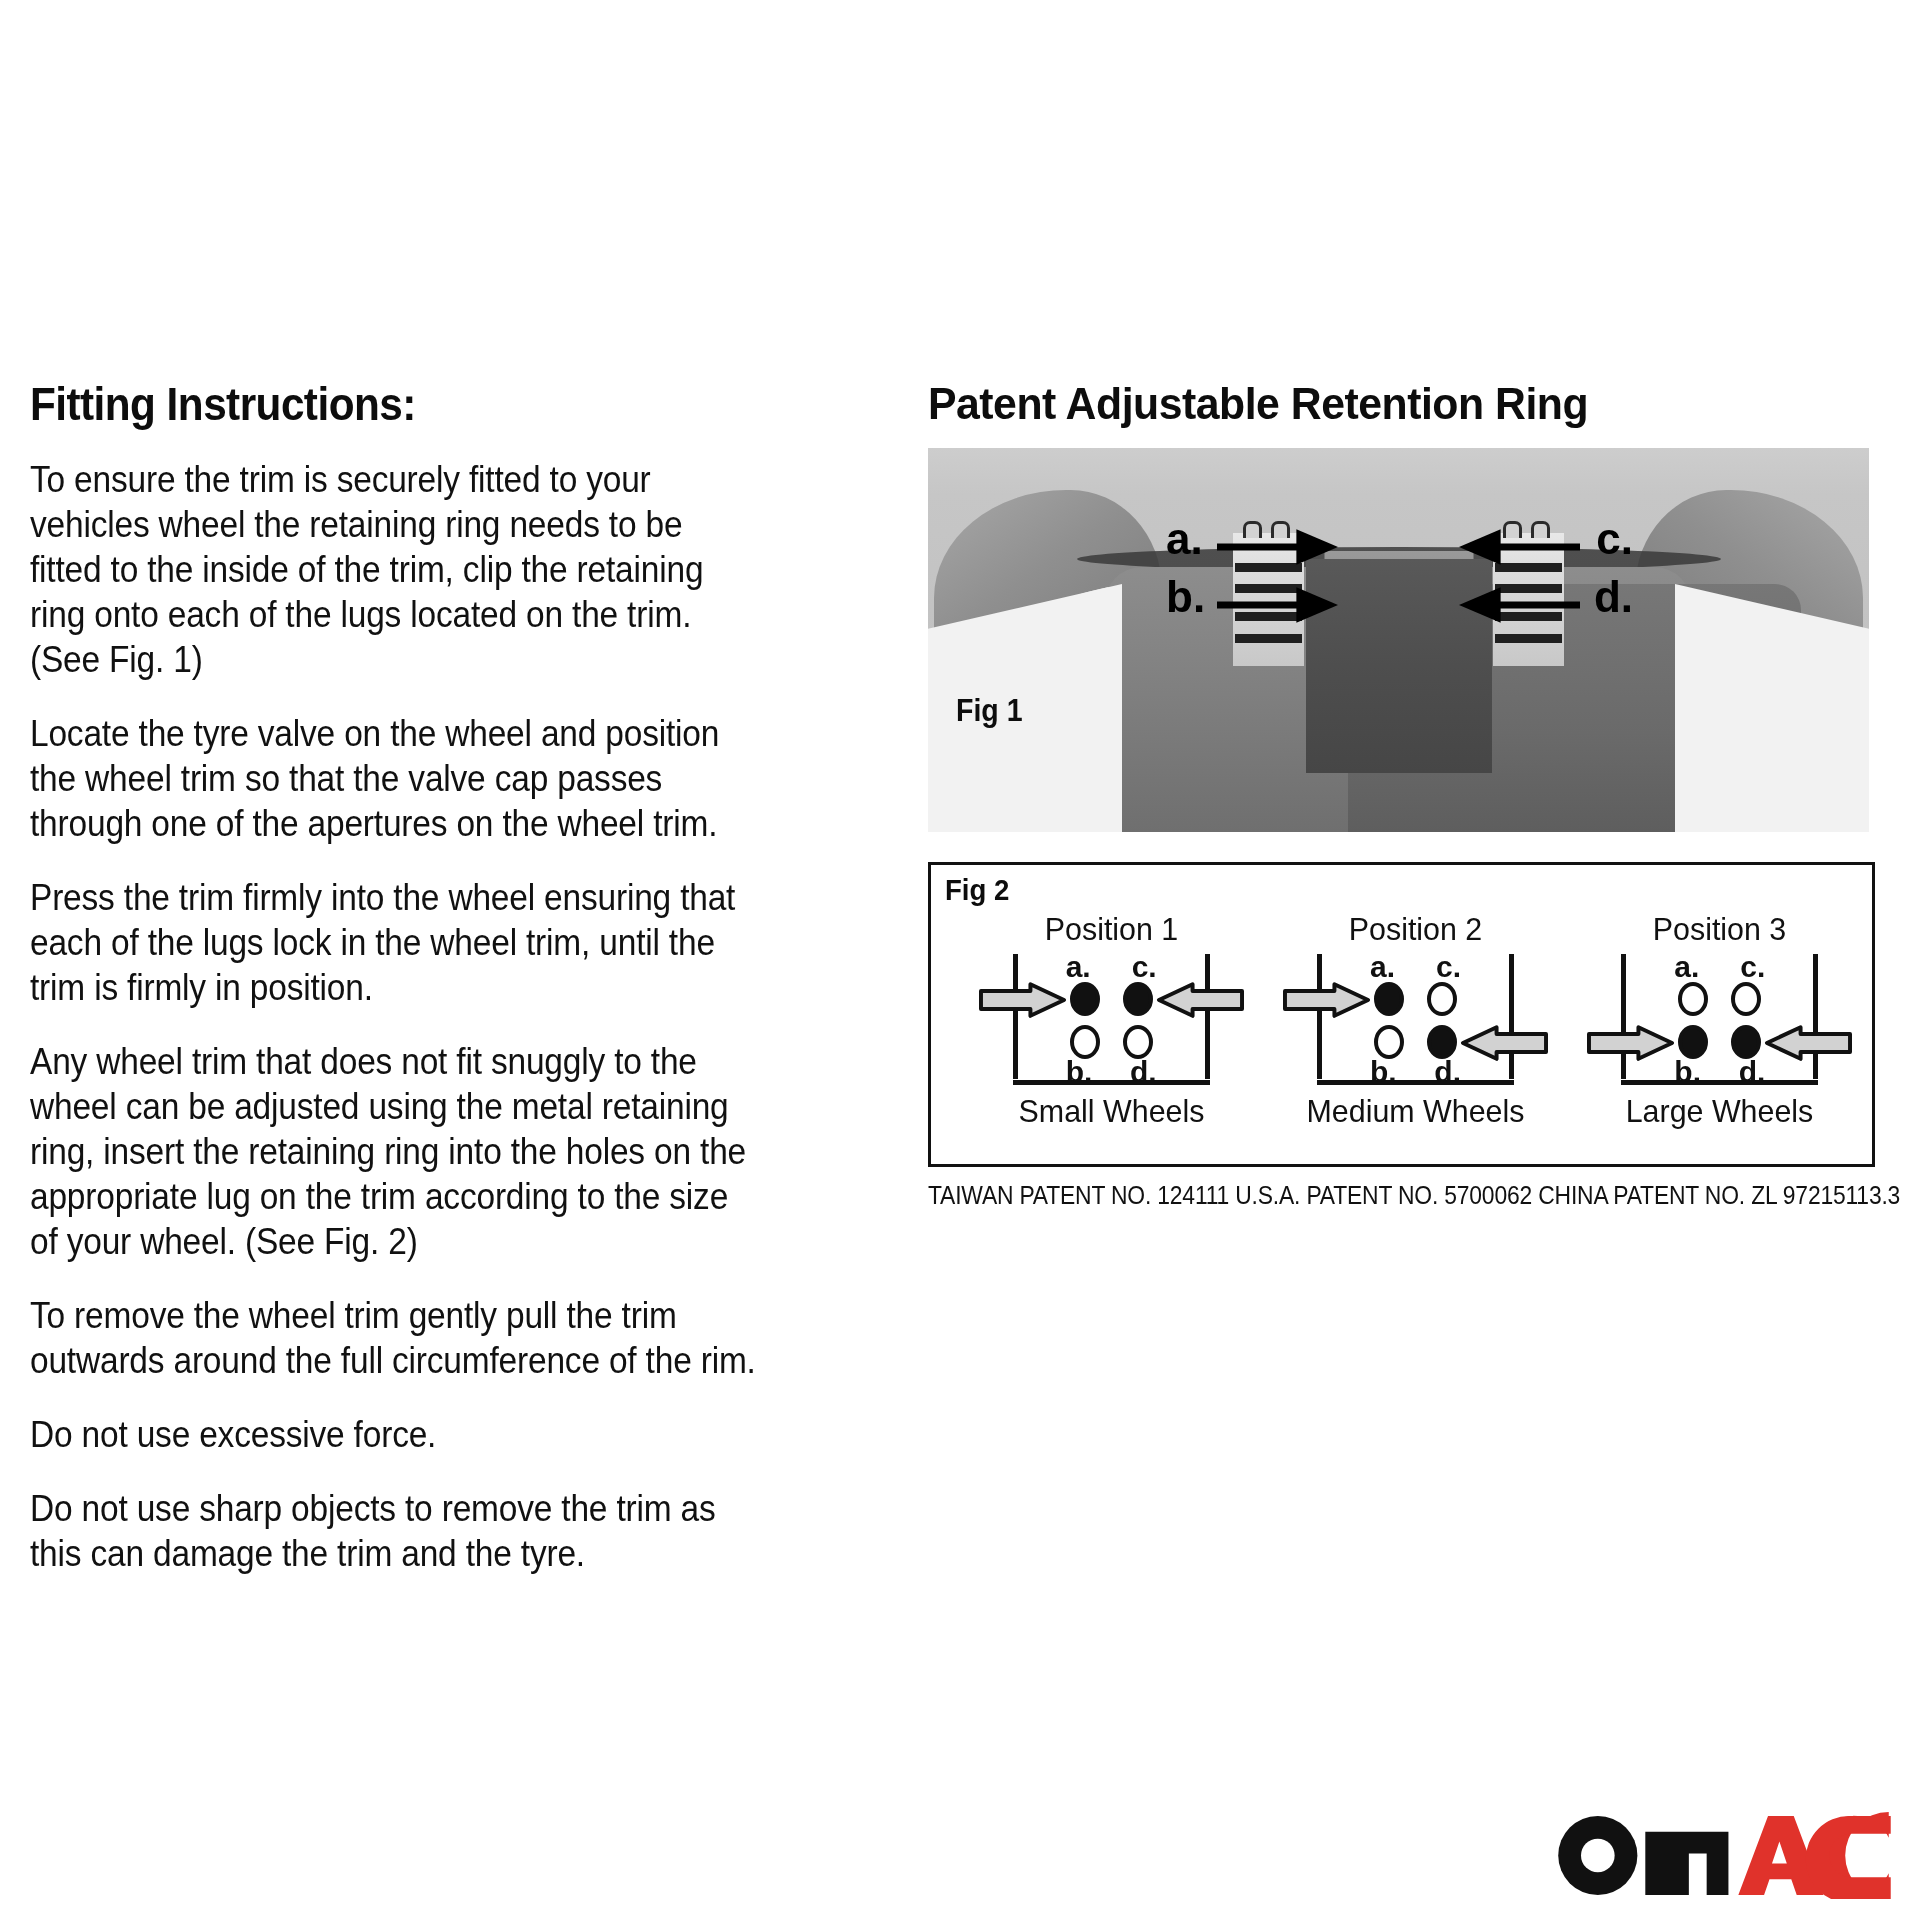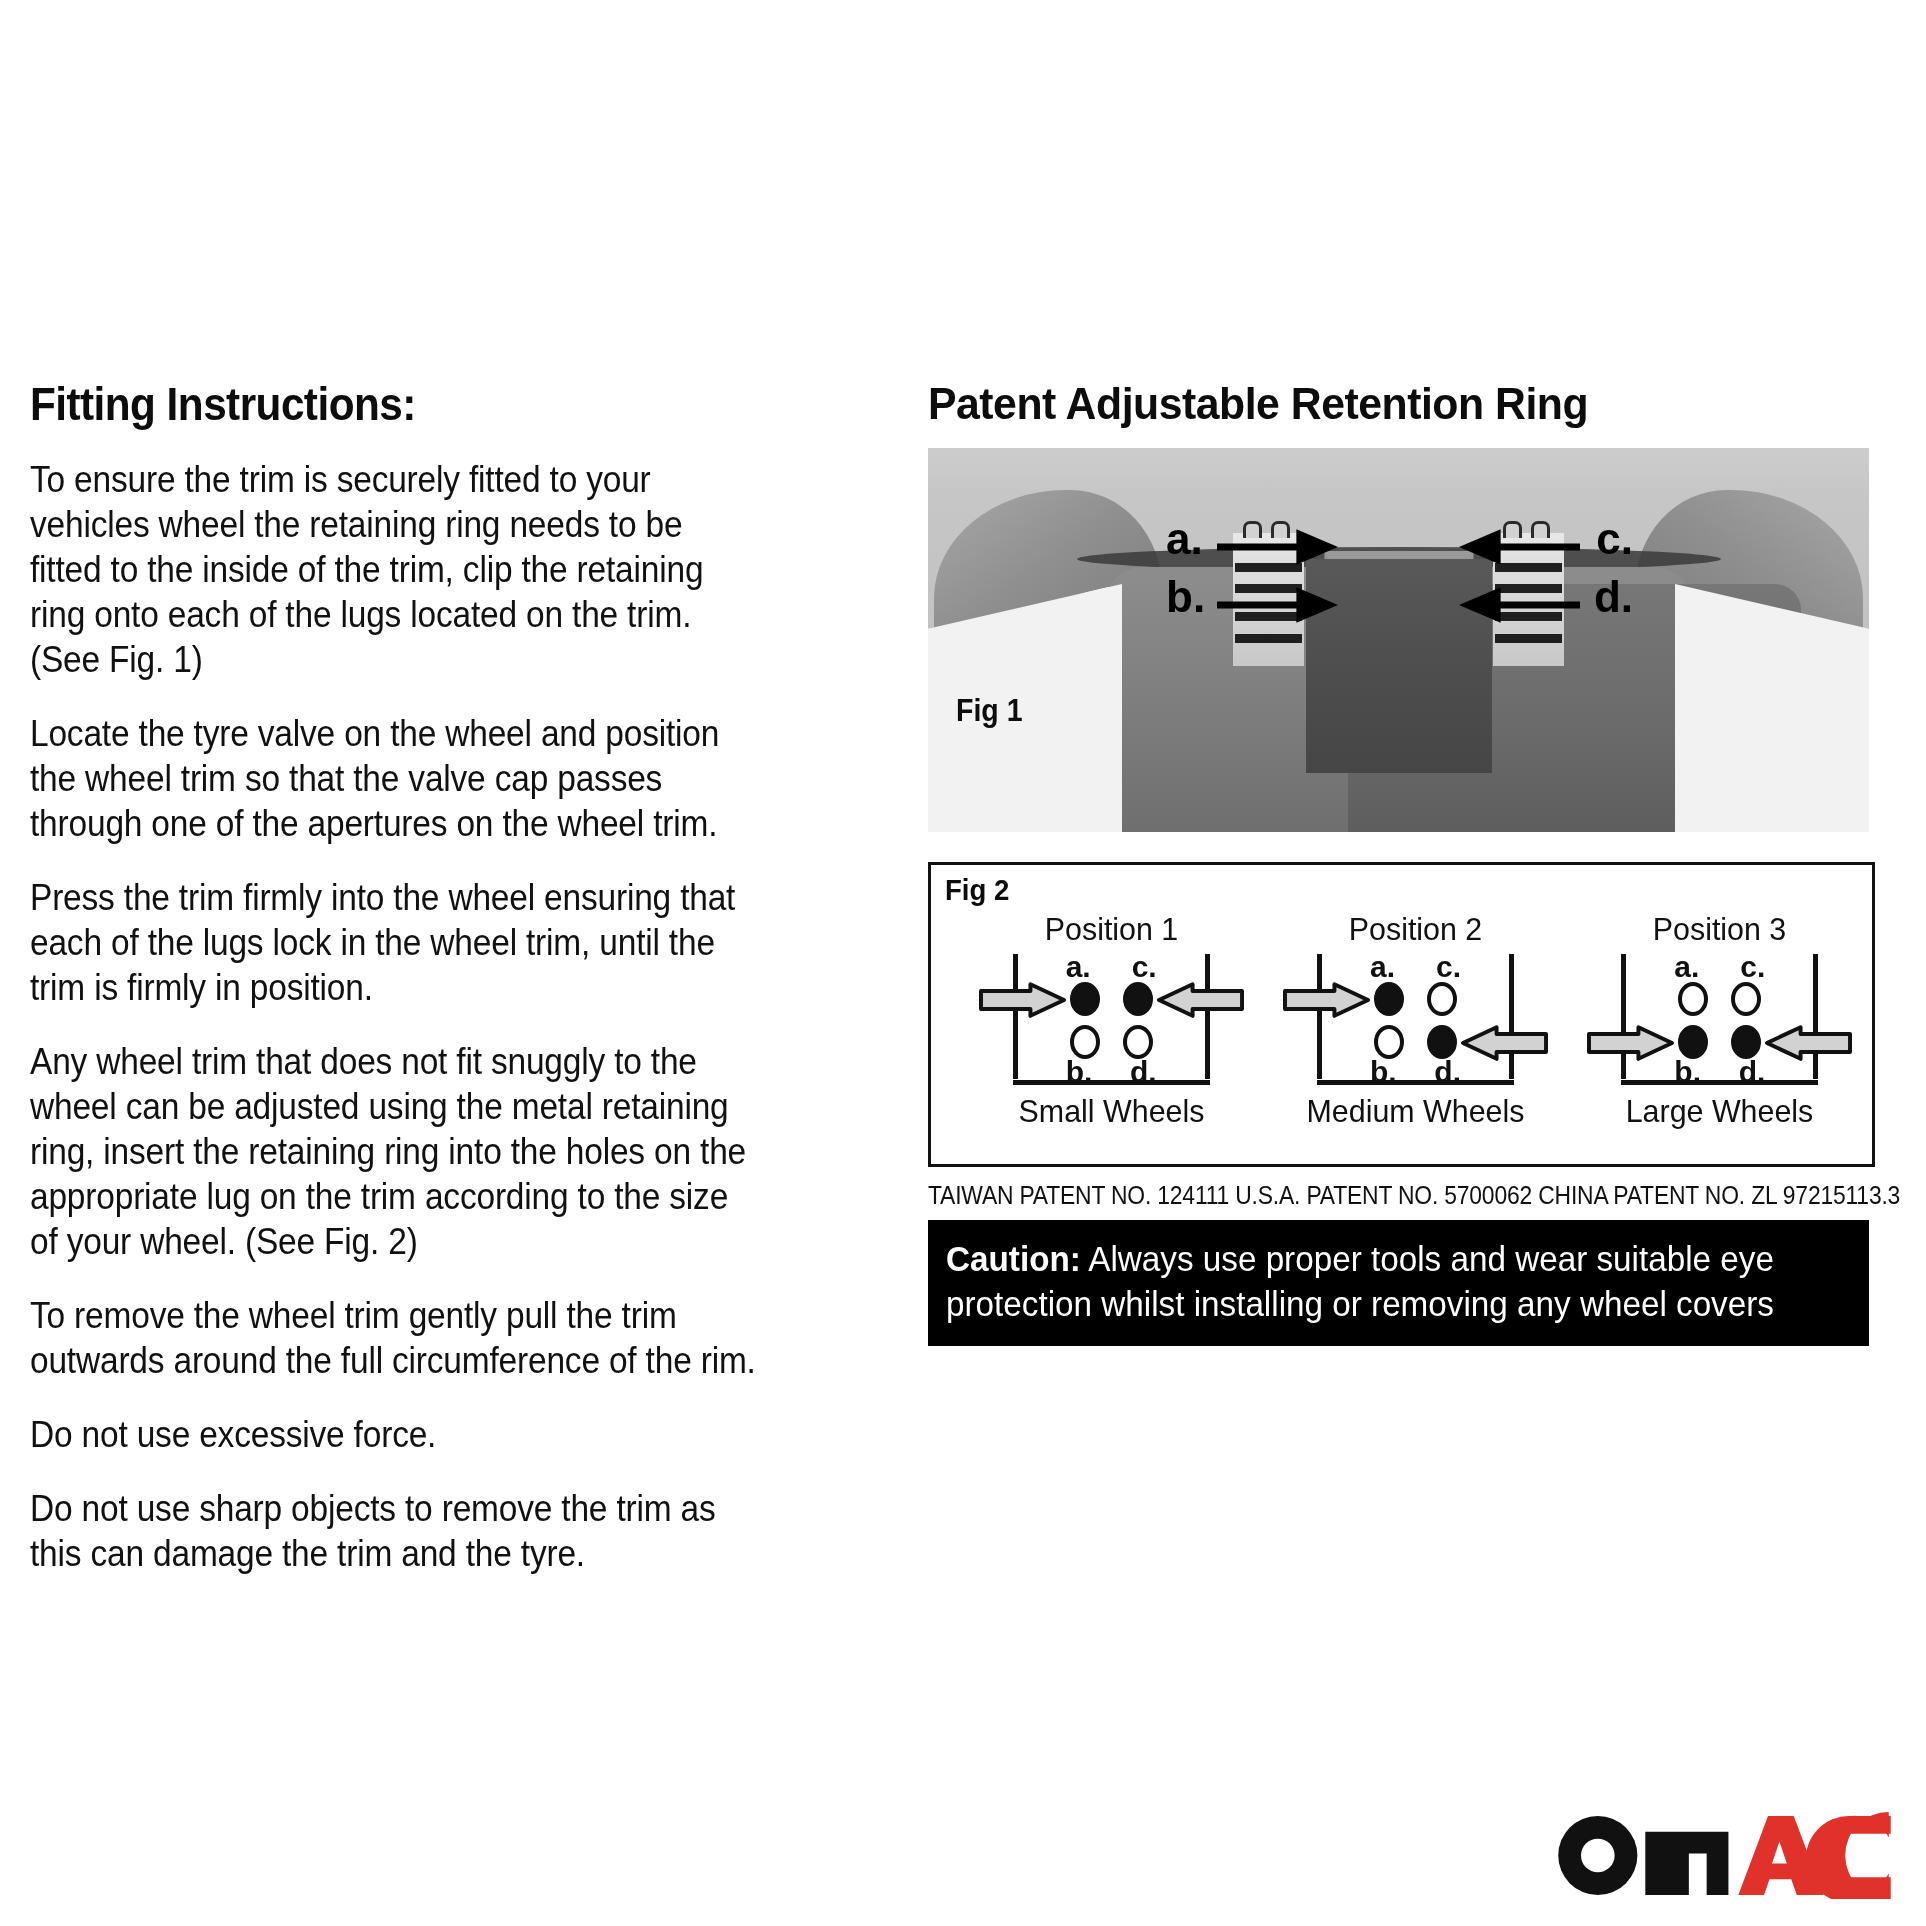--- a/index.html
+++ b/index.html
@@ -451,23 +451,20 @@
           <span class="dlab ld">d.</span>
         </div>
         <div class="pos-caption">Large Wheels</div>
       </div>
 
     </div>
   </div>
 
   <div class="patent-line">TAIWAN PATENT NO. 124111 U.S.A. PATENT NO. 5700062 CHINA PATENT NO. ZL 97215113.3</div>
 
-  <div class="caution-box">
-    <div class="caution-text"><span class="caution-word">Caution:</span><span> Always use proper tools and wear suitable eye protection whilst installing or removing any wheel covers</span></div>
-  </div>
 
 </div>
 
 <div class="omac">
   <svg width="337" height="95" viewBox="0 0 340 96">
 
     <circle cx="44" cy="52" r="40" fill="#111111"></circle>
     <circle cx="44" cy="52" r="17" fill="#ffffff"></circle>
 
     <path d="M92 92 V28 h84 V92 h-22 V50 h-18 V92 z" fill="#111111"></path>

